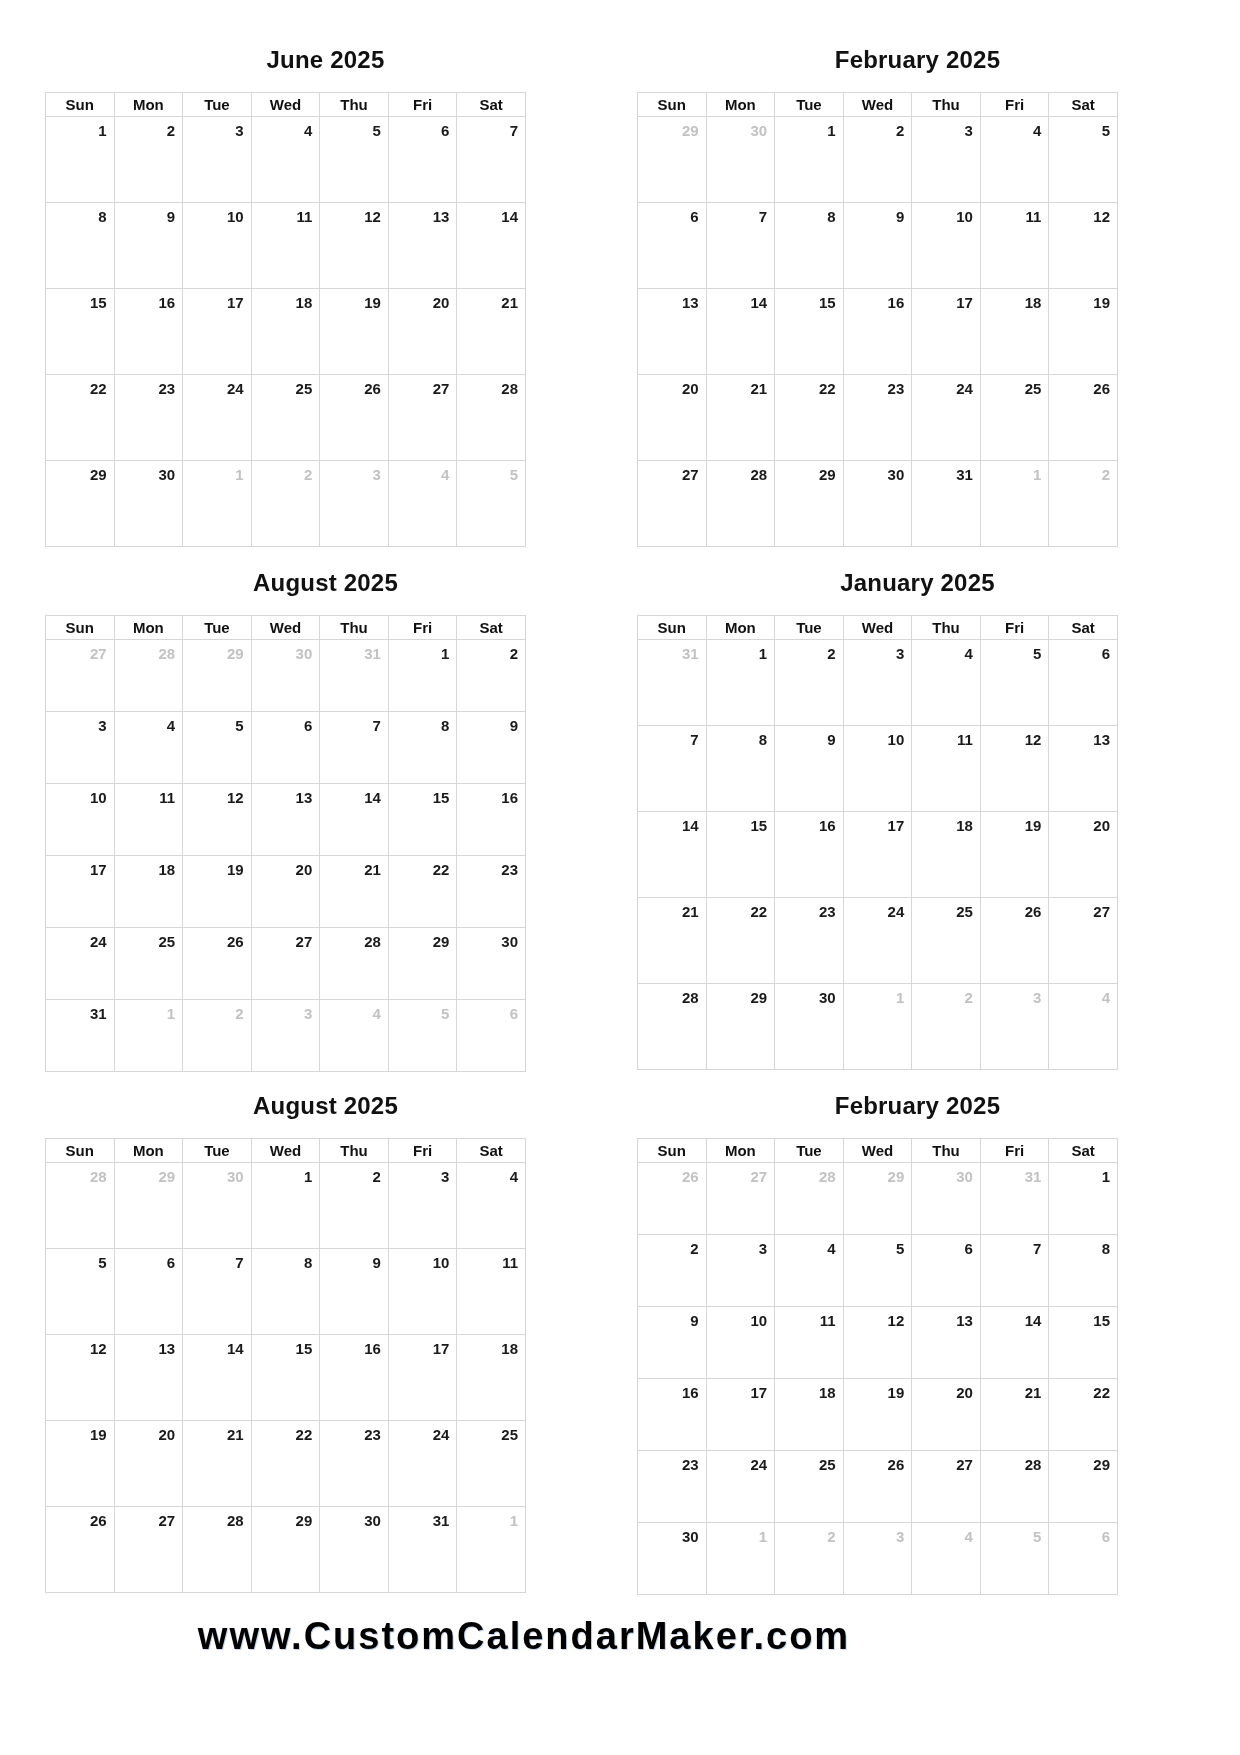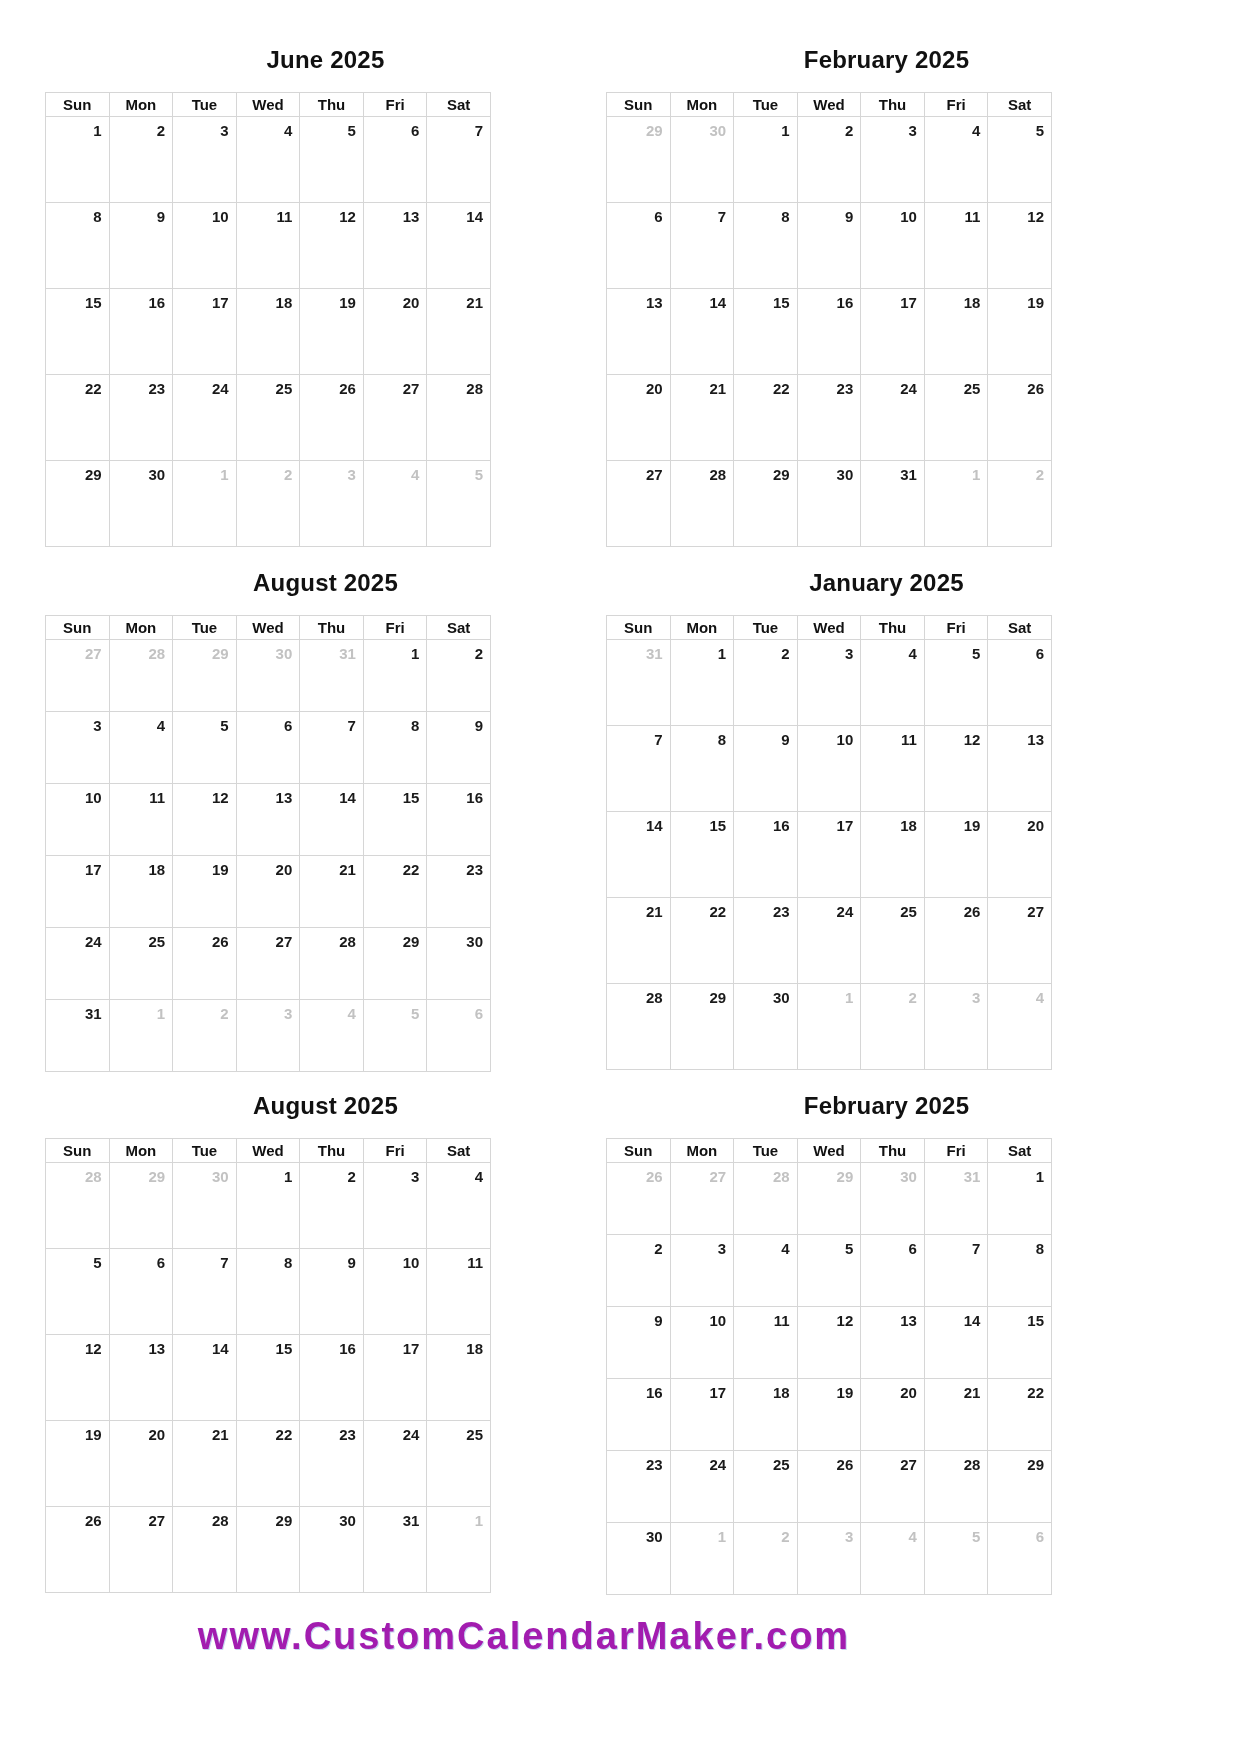--- a/index.html
+++ b/index.html
@@ -10,35 +10,36 @@
   }
   .page {
     width: 1240px;
     height: 1755px;
     background: #ffffff;
     overflow: hidden;
   }
   .months-grid {
     display: grid;
     grid-template-columns: 561px 561px;
+    column-gap: 31px;
     grid-auto-rows: 523px;
     padding: 30px 0 0 45px;
   }
   .month { width: 561px; }
   .month-title {
     margin: 14px 0 16px 0;
     line-height: 32px;
     font-size: 24px;
     font-weight: 700;
     color: #111111;
     text-align: center;
     letter-spacing: 0.2px;
   }
   table.cal {
-    width: 446px;
+    width: 481px;
     border-collapse: collapse;
     table-layout: fixed;
   }
   table.cal th, table.cal td {
     border: 1px solid #d6d6d6;
     box-sizing: border-box;
   }
   table.cal th {
     height: 24px;
     padding: 0;
@@ -60,21 +61,21 @@
   table.cal.weeks6 td { height: 72px; }
   table.cal td.out { color: #c2c2c2; }
   .footer {
     margin-top: 14px;
     width: 1048px;
     text-align: center;
     font-size: 38px;
     line-height: 46px;
     font-weight: 700;
     letter-spacing: 2px;
-    color: #a21caf;
+    color: #000000;
     text-shadow: 1px 1px 0 rgba(91, 134, 213, 0.35);
   }
 </style>
 </head>
 <body>
 
 <div class="page">
   <div class="months-grid">
 
     <section class="month">

